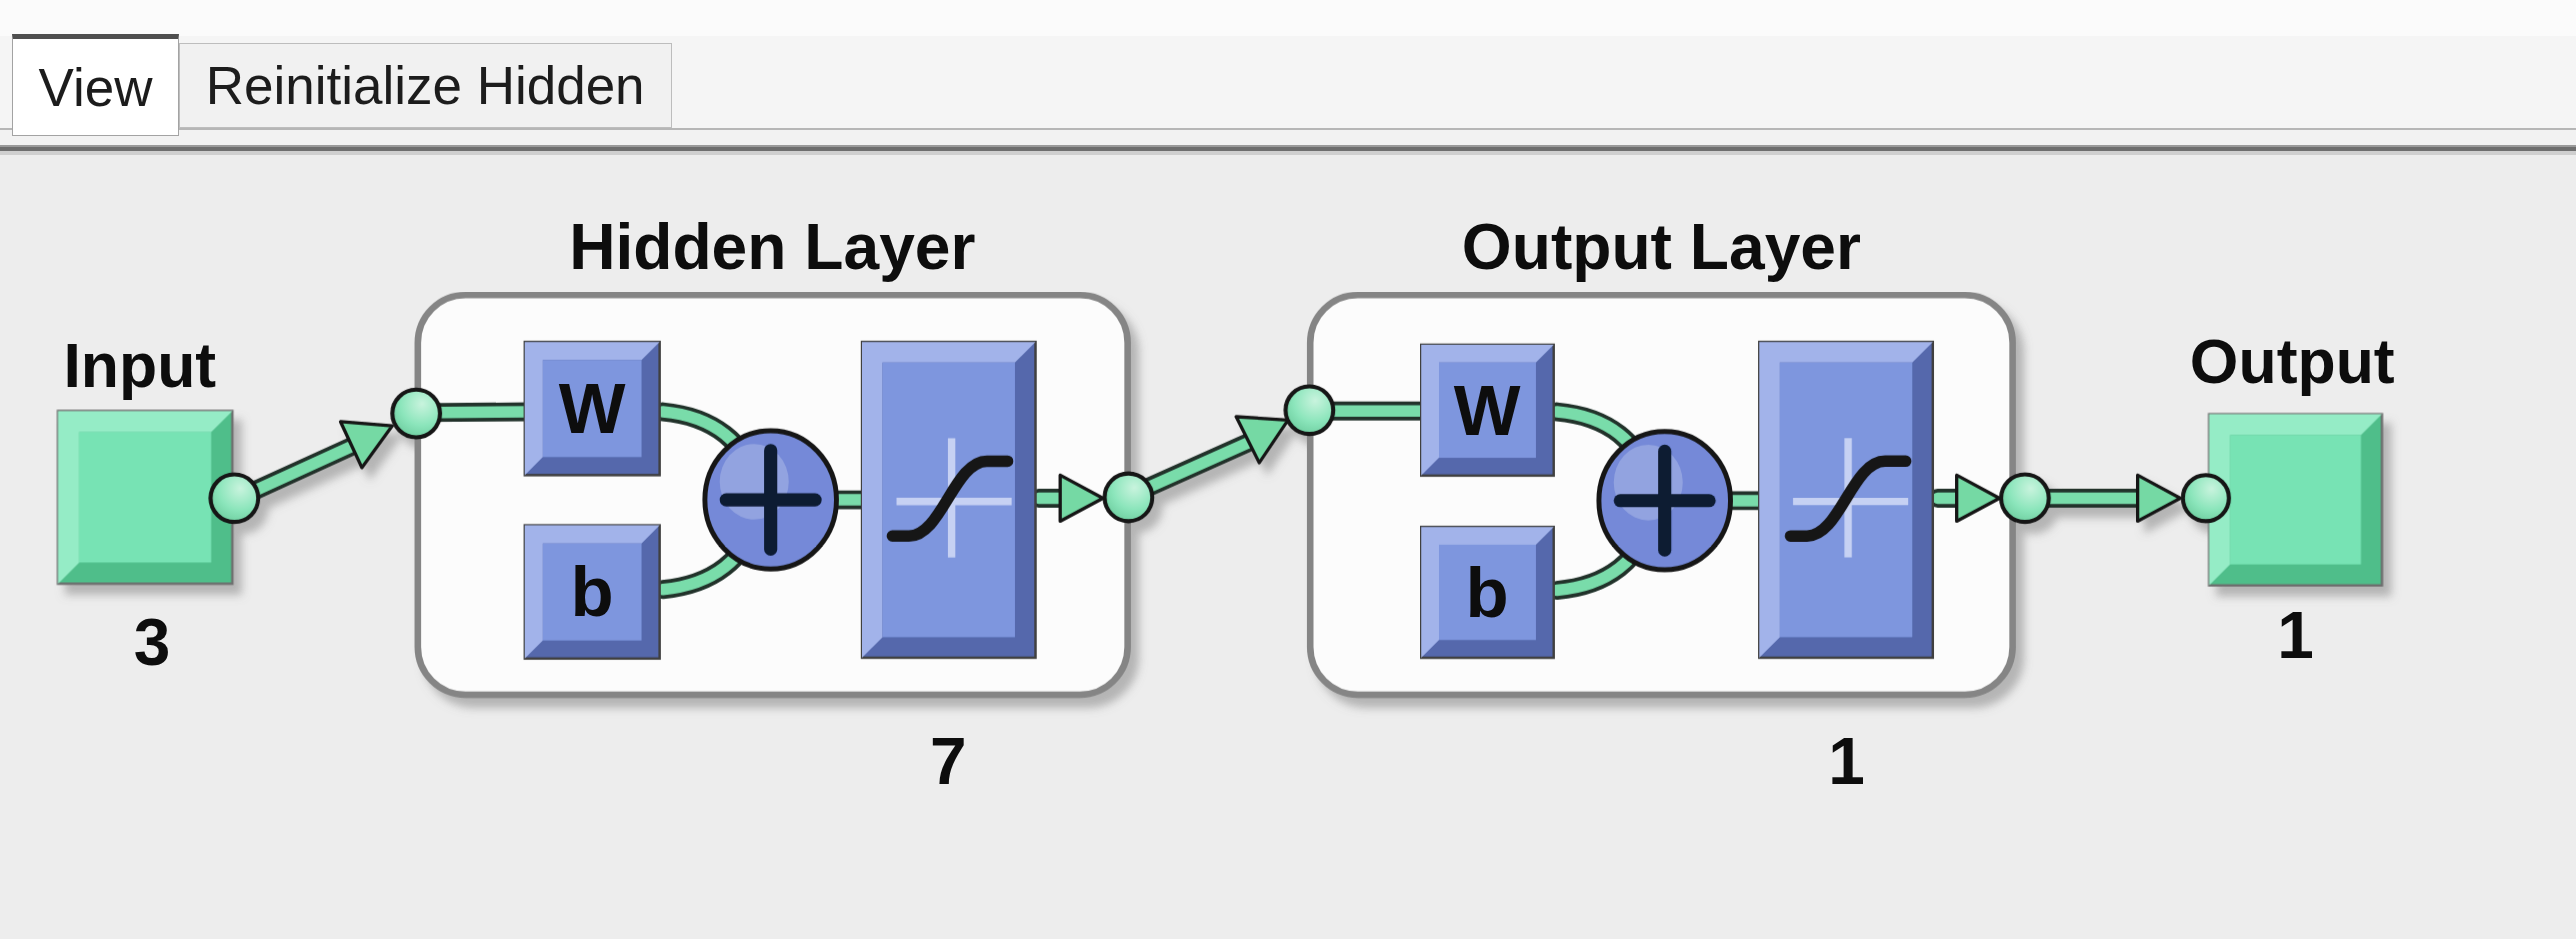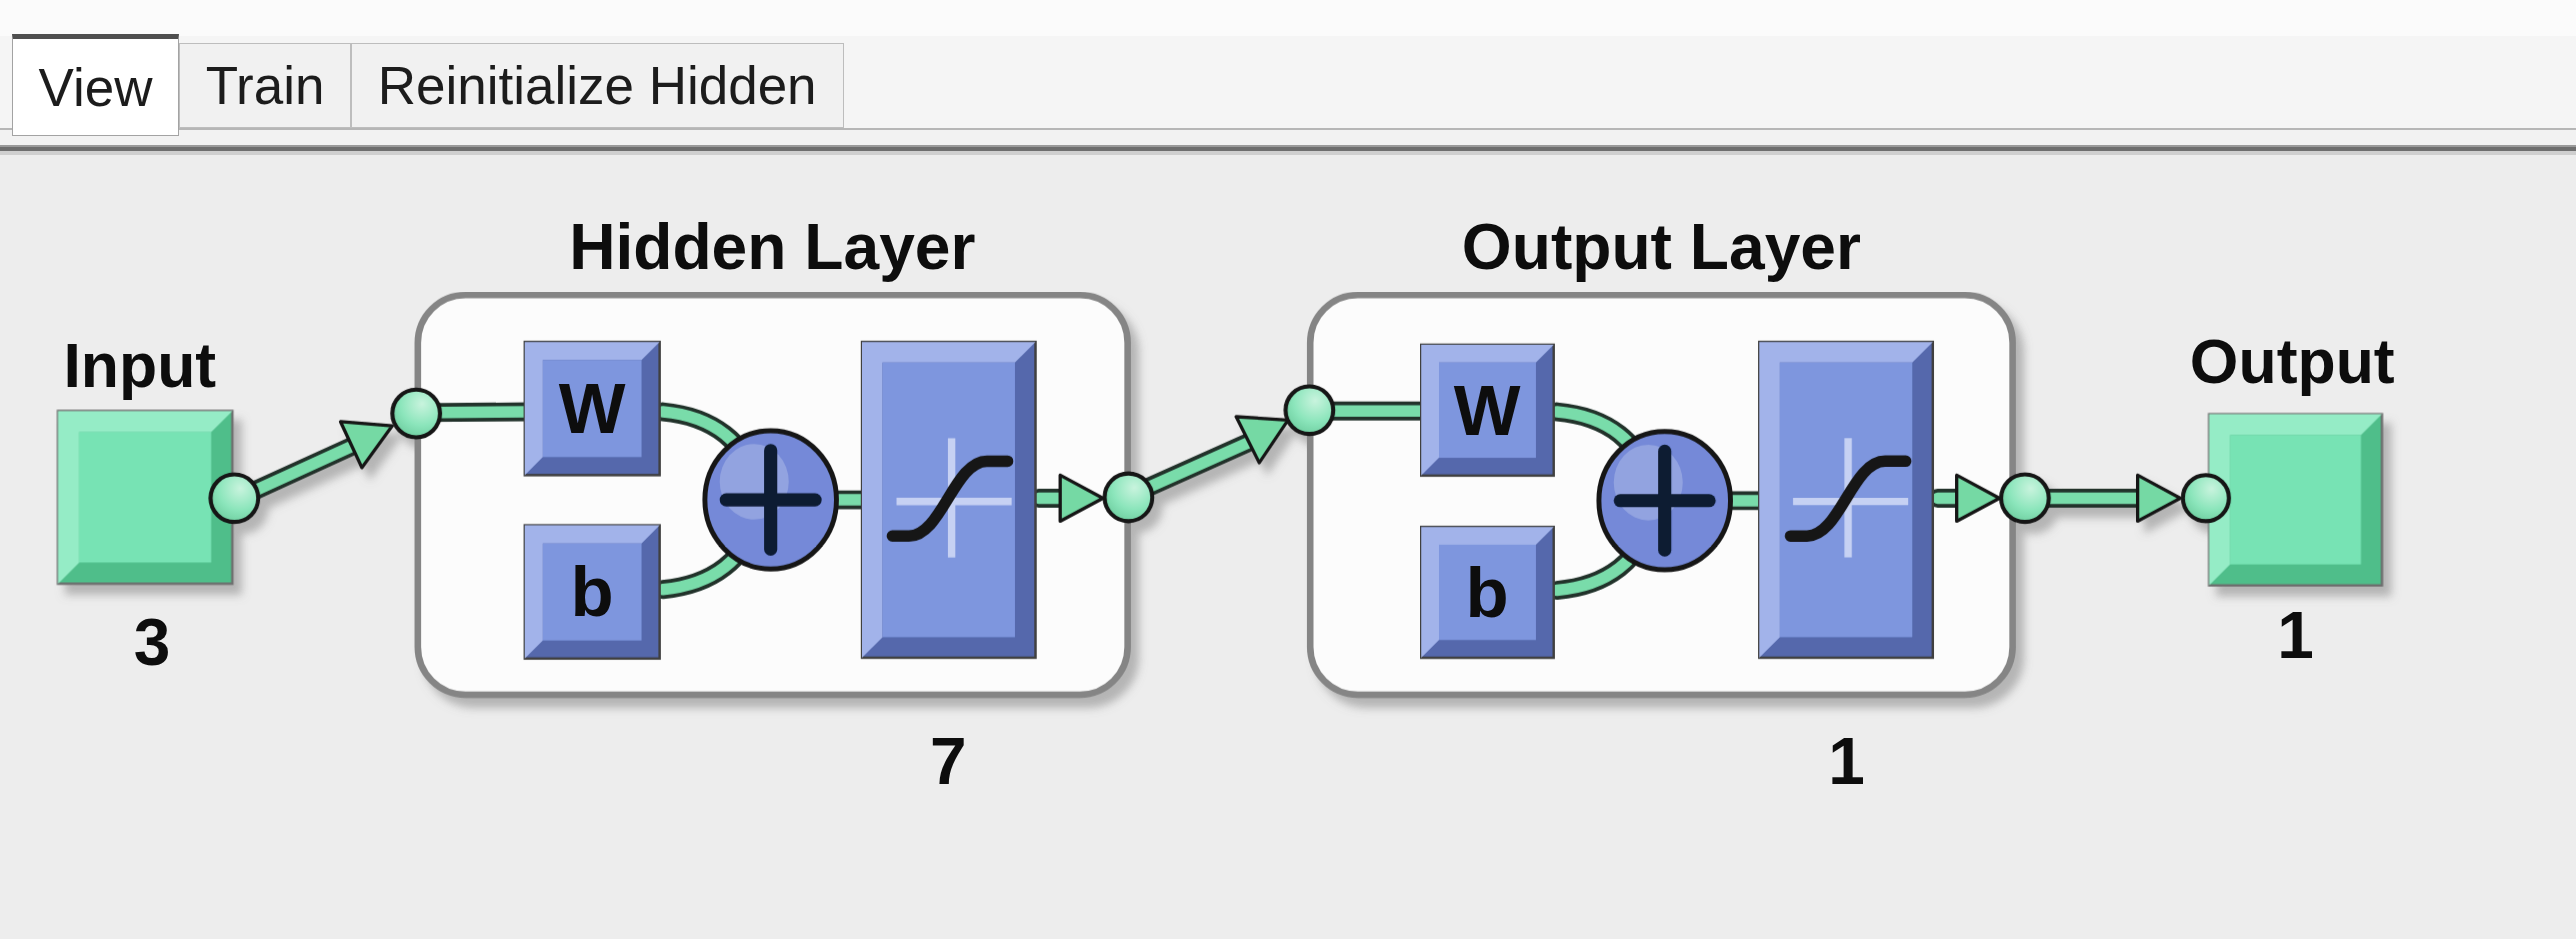--- a/index.html
+++ b/index.html
@@ -35,21 +35,20 @@
 </style>
 </head>
 <body>
 
 <div class="app">
 
   <div class="topspace"></div>
 
   <div class="tabstrip">
     <div class="tab active">View</div>
-    <div class="tab">Train</div>
     <div class="tab">Reinitialize Hidden</div>
   </div>
 
   <div class="gap"></div>
   <div class="separator"></div>
 
   <div class="canvas">
     <svg width="2576" height="785" viewBox="0 0 3132 954">
       <defs>
         <radialGradient id="cgrad" cx="0.62" cy="0.30" r="0.9">

